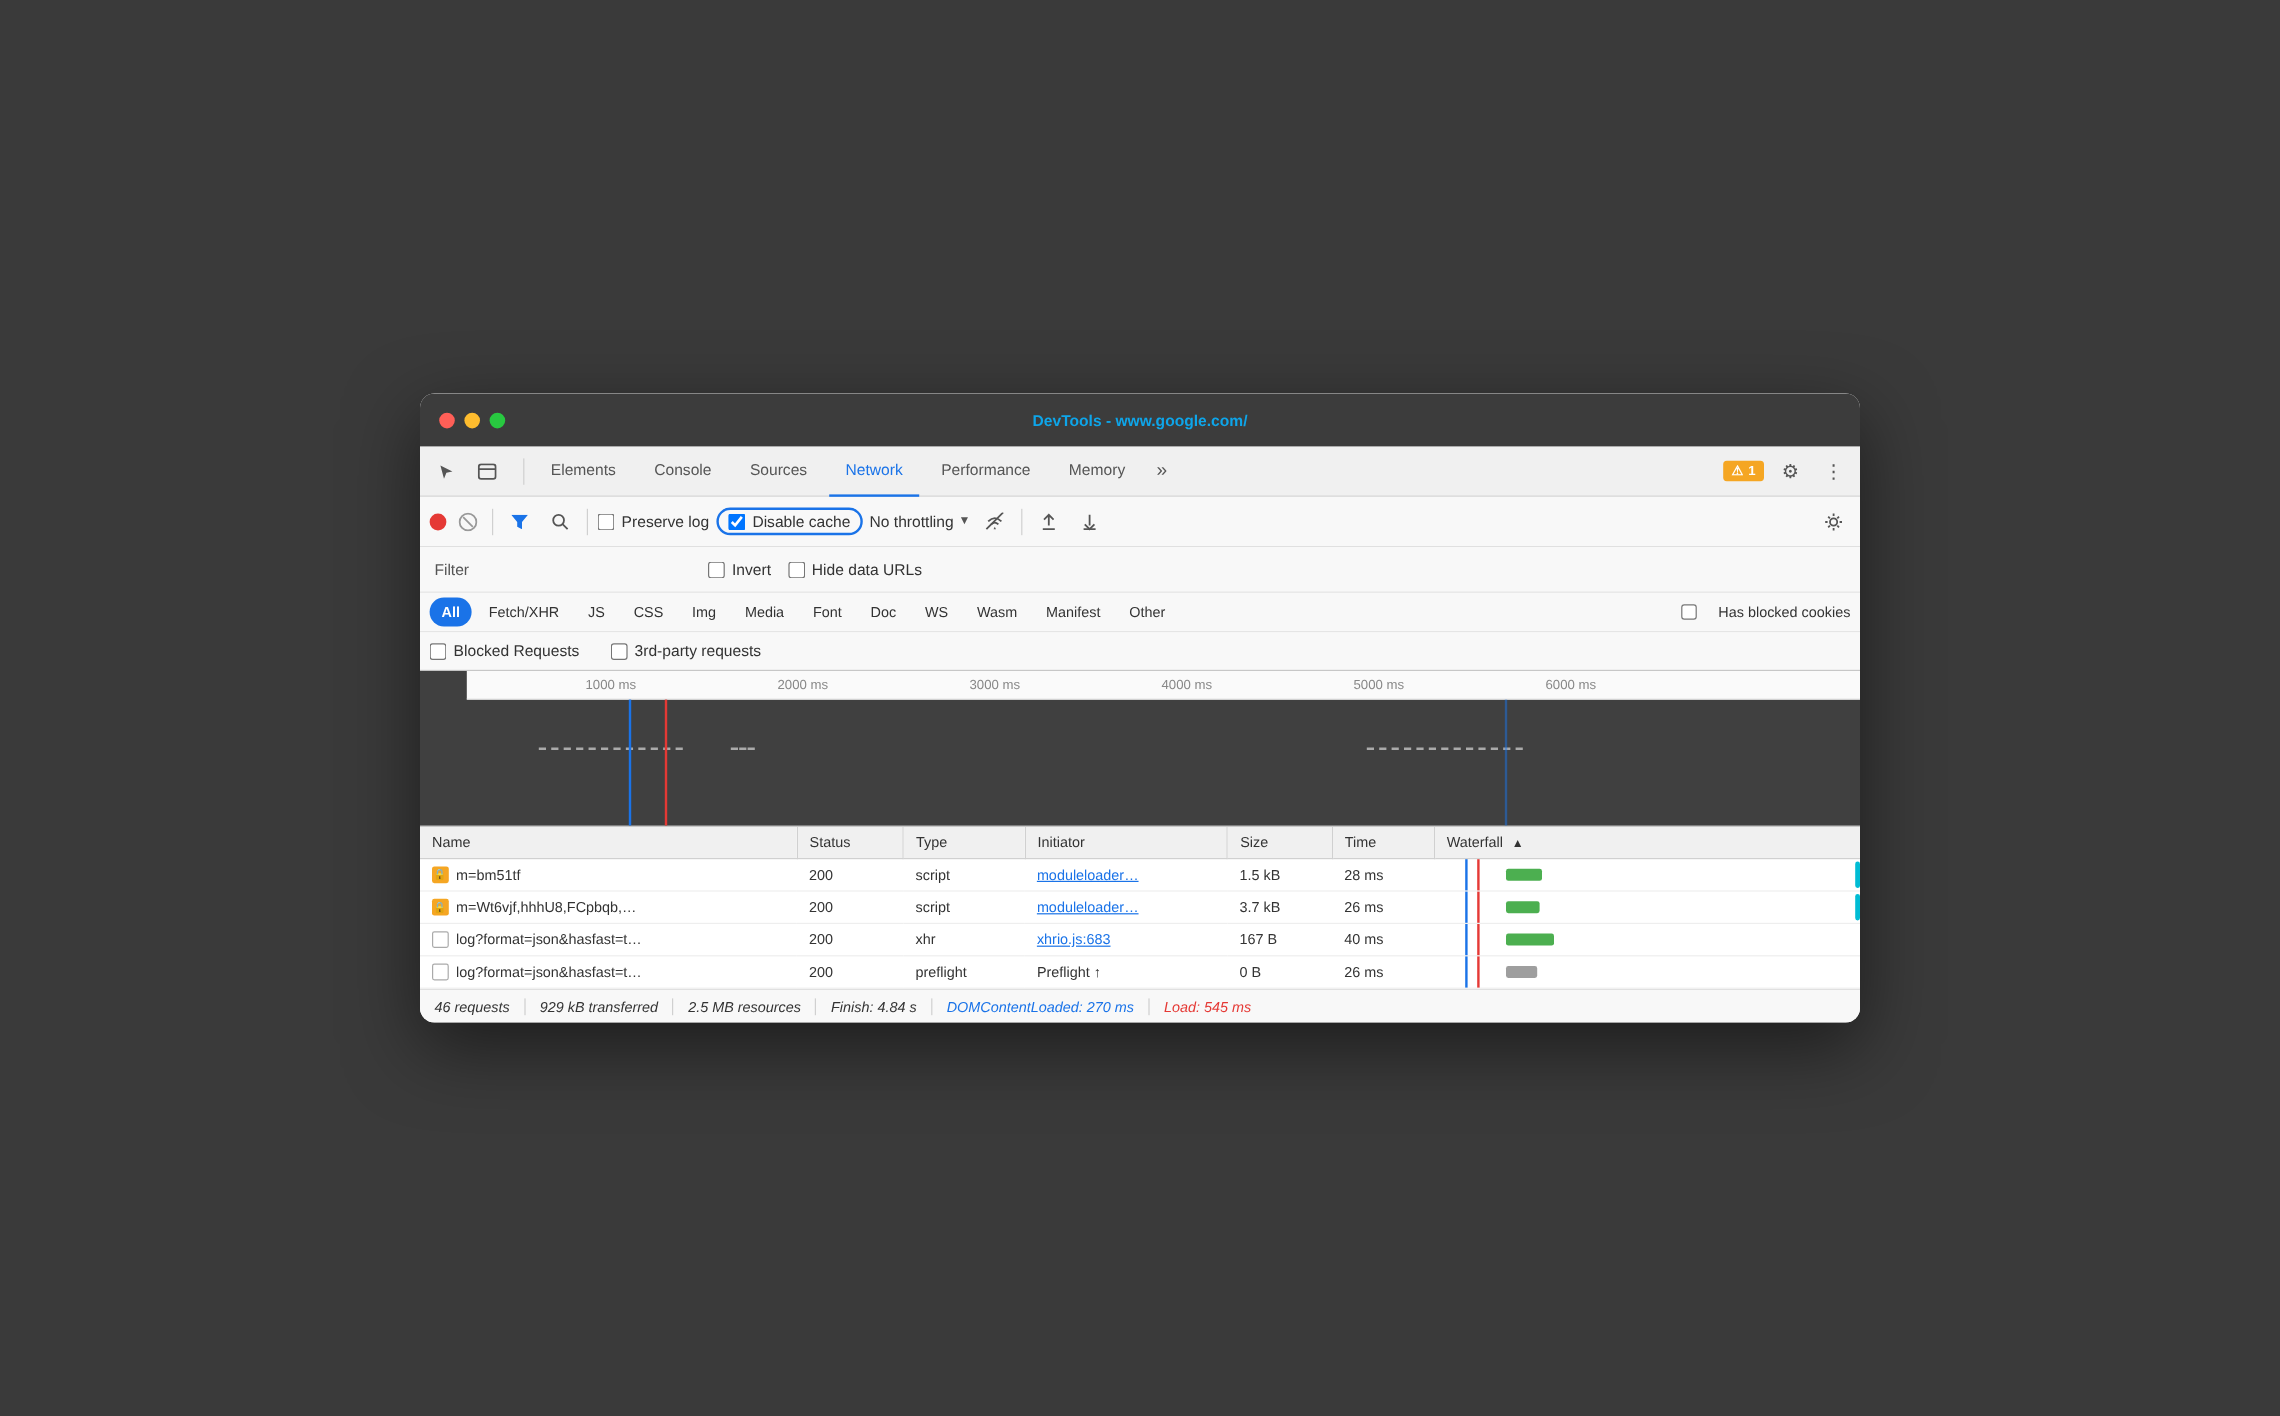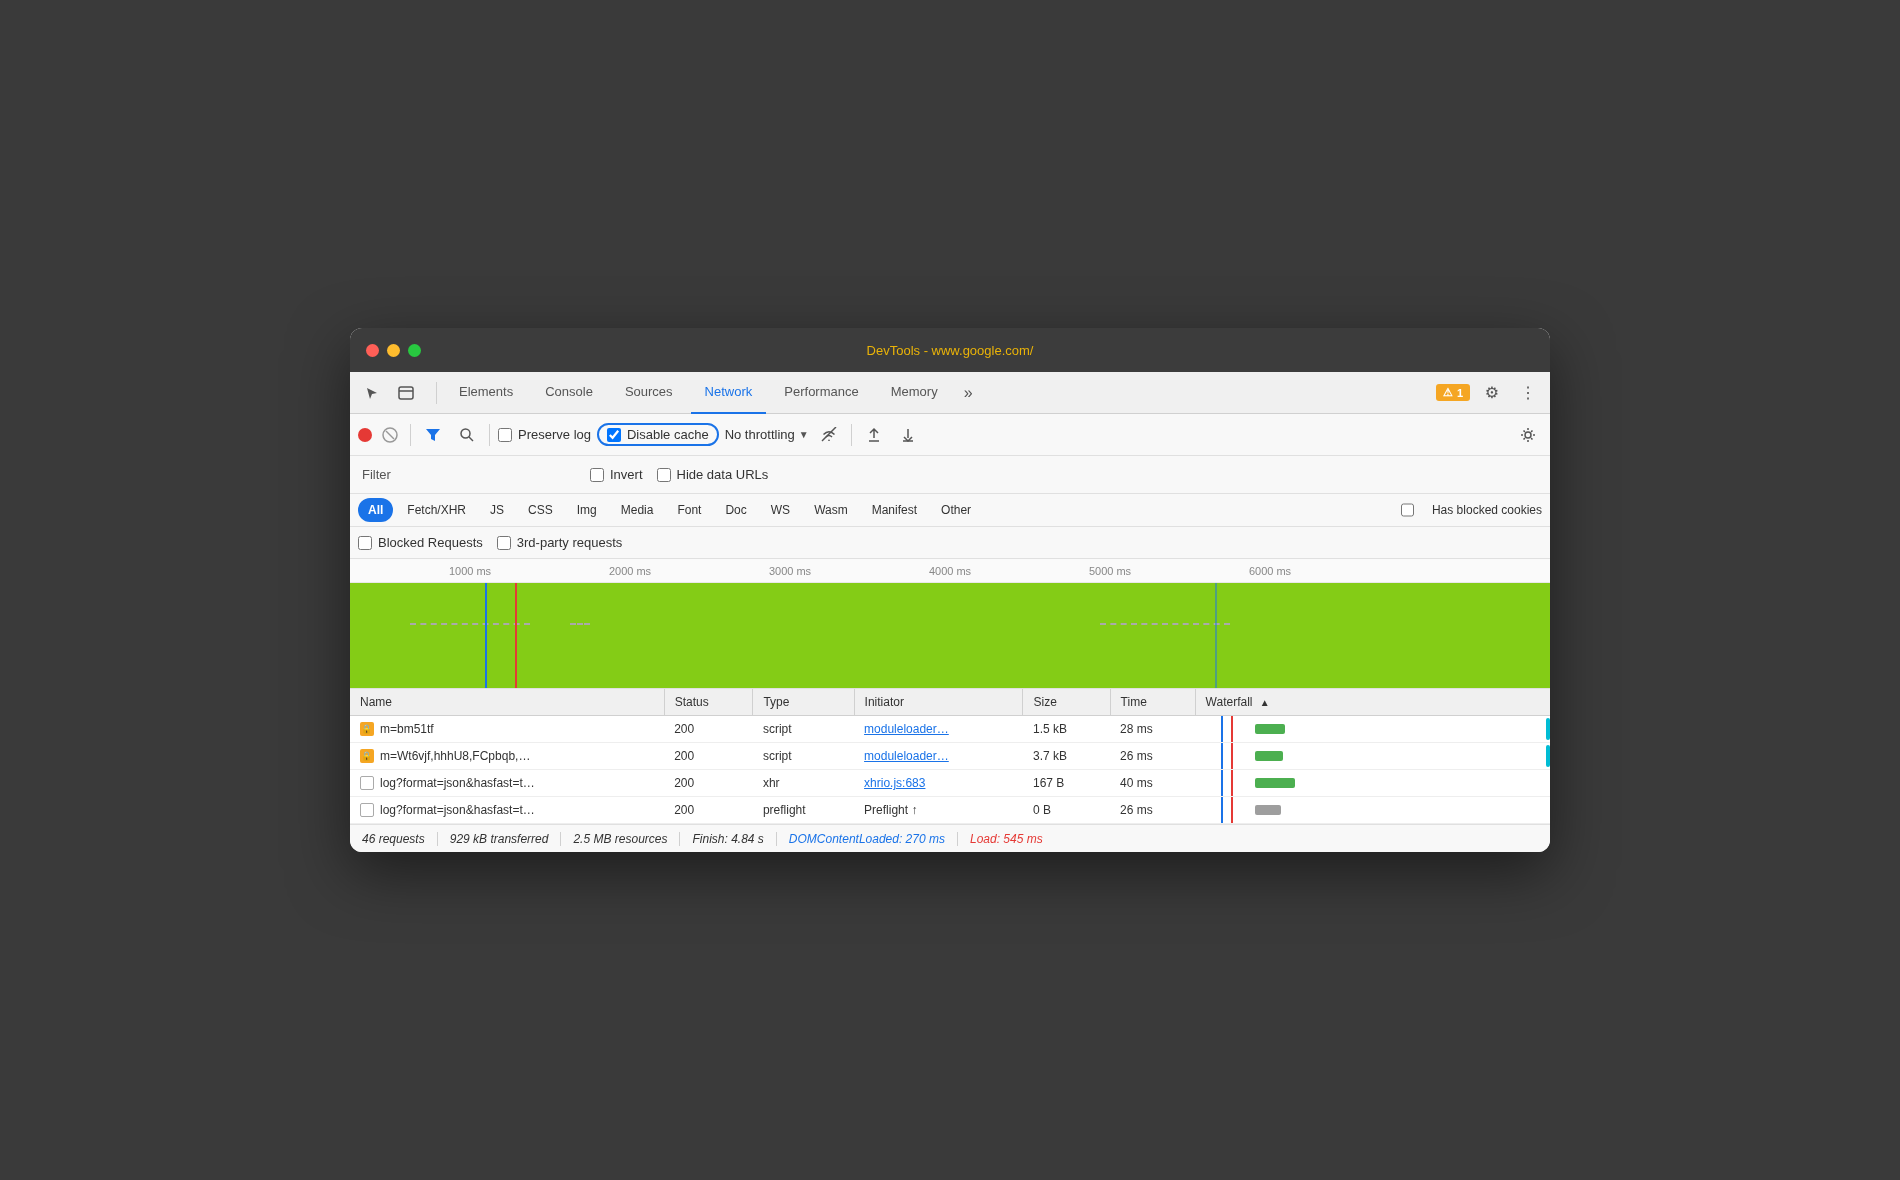--- a/index.html
+++ b/index.html
@@ -39,23 +39,23 @@
       height: 13px;
       border-radius: 50%;
     }
     .tl-red { background: #ff5f57; }
     .tl-yellow { background: #febc2e; }
     .tl-green { background: #28c840; }
     .title-text {
       position: absolute;
       left: 50%;
       transform: translateX(-50%);
-      color: #eab308;
+      color: #0ea5e9;
       font-size: 13px;
-      font-weight: 400;
+      font-weight: 700;
     }
 
     
     .tab-bar {
       background: #f0f0f0;
       display: flex;
       align-items: center;
       height: 42px;
       padding: 0 8px;
       border-bottom: 1px solid #d0d0d0;
@@ -295,30 +295,31 @@
     }
 
     
     .blocked-bar {
       background: #f8f8f8;
       border-bottom: 1px solid #e0e0e0;
       height: 32px;
       display: flex;
       align-items: center;
       padding: 0 8px;
-      gap: 14px;
+      gap: 26px;
     }
 
     
     .timeline-area {
-      background: #84cc16;
+      background: #404040;
       height: 130px;
       position: relative;
       border-bottom: 1px solid #e0e0e0;
       overflow: hidden;
+      padding-left: 39px;
     }
     .timeline-ruler {
       display: flex;
       height: 24px;
       border-bottom: 1px solid #e8e8e8;
       background: #fafafa;
       align-items: center;
       position: relative;
     }
     .ruler-tick {

